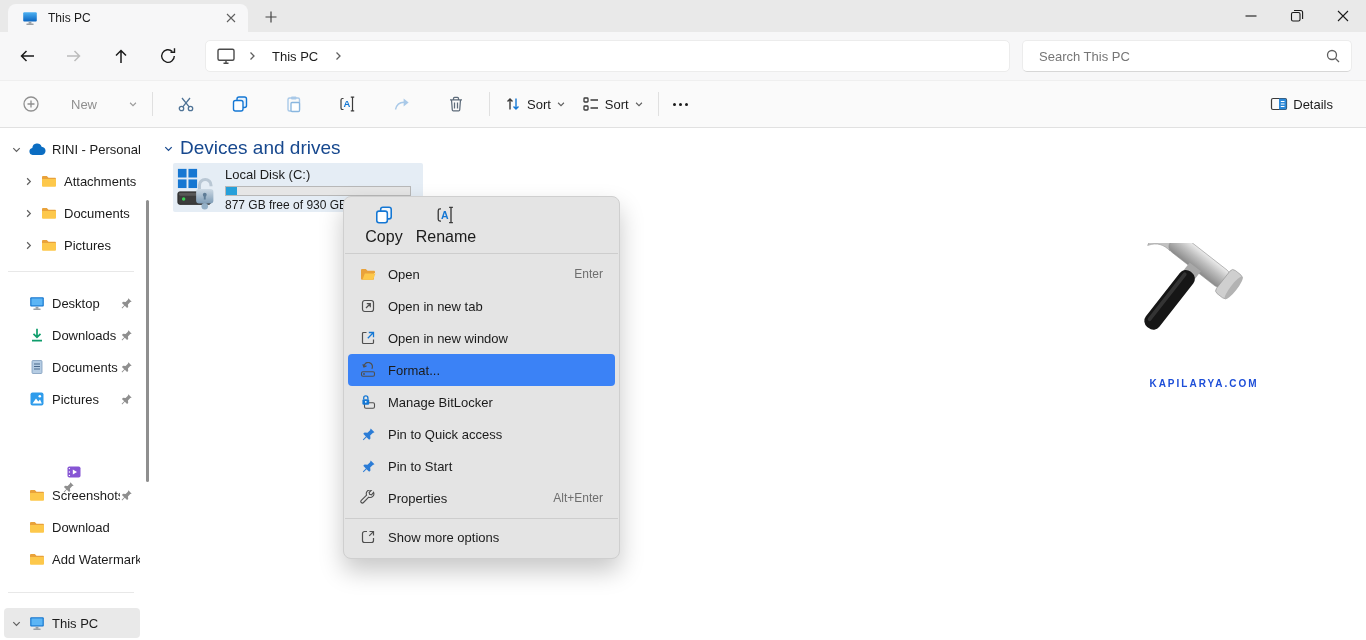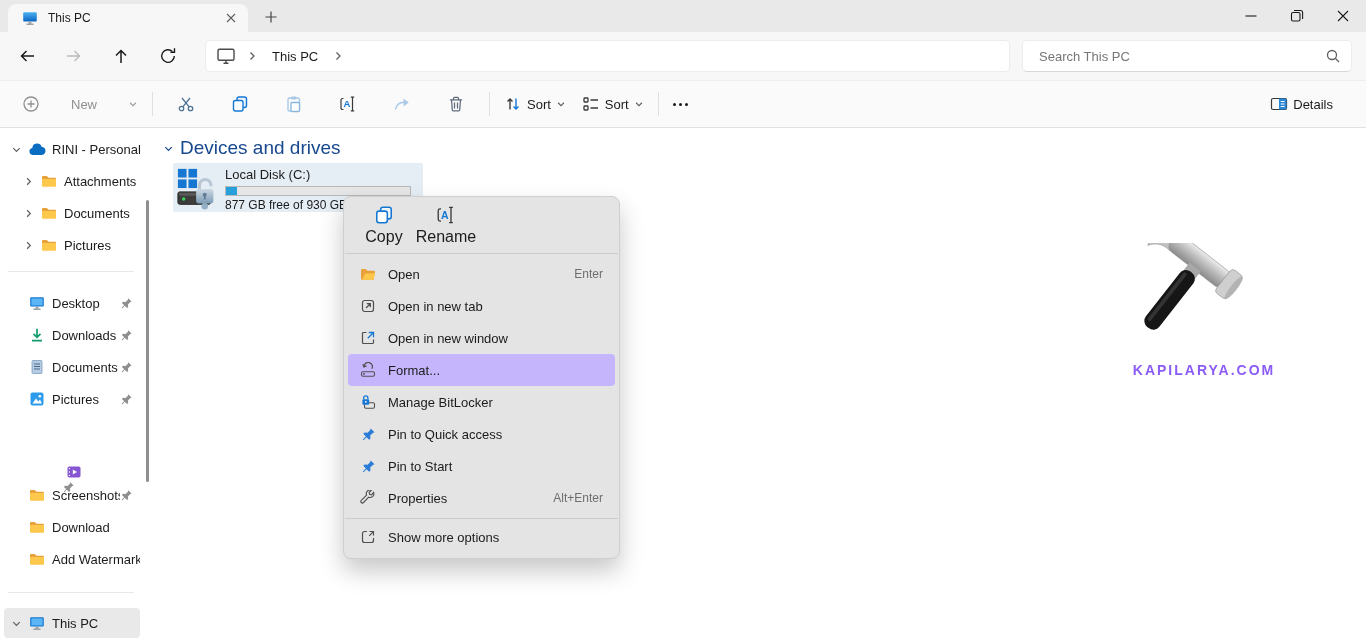--- a/index.html
+++ b/index.html
@@ -56,31 +56,31 @@
   .group-header .gchev{margin-right:6px;display:flex;}
   .drive-tile{position:absolute;left:21px;top:35px;width:250px;height:49px;background:#e5edf5;border-radius:2px;display:flex;align-items:flex-end;}
   .drive-icon{width:52px;display:flex;align-items:center;justify-content:center;}
   .drive-info{flex:1;padding-top:3px;}
   .drive-name{font-size:13px;line-height:16px;}
   .drive-bar{width:186px;height:10px;background:#e6e6e6;border:1px solid #b8b8b8;box-sizing:border-box;margin-top:3px;}
   .drive-fill{height:100%;background:#26a0da;}
   .drive-free{font-size:12px;margin-top:2px;}
   
   .watermark{position:absolute;left:922px;top:115px;width:260px;text-align:center;}
-  .watermark-text{margin-top:4px;color:#8b5cf6;font-size:14px;font-weight:bold;letter-spacing:2px;}
+  .watermark-text{margin-top:20px;color:#1d4ed8;font-size:10px;font-weight:bold;letter-spacing:2px;}
   
   .ctx{position:absolute;left:343px;top:196px;width:277px;background:#e4e4e4;border:1px solid #cfcfcf;
        border-radius:8px;box-shadow:0 12px 24px rgba(0,0,0,.22);z-index:20;box-sizing:border-box;padding-bottom:5px;}
   .ctx-quick{display:flex;height:56px;align-items:center;padding-left:12px;gap:6px;}
   .ctx-qbtn{width:56px;height:48px;display:flex;flex-direction:column;align-items:center;justify-content:center;border-radius:4px;gap:3px;}
   .ctx-qbtn span{font-size:16px;}
   .ctx-sep{height:1px;background:#cdcdcd;margin:0 1px;}
   .ctx-items{padding:4px 4px 0 4px;}
   .ctx-row{height:32px;display:flex;align-items:center;border-radius:4px;padding:0 12px;}
-  .ctx-row.hover{background:#c4b5fd;}
+  .ctx-row.hover{background:#3b82f6;}
   .ctx-row .cicon{width:16px;display:flex;justify-content:center;}
   .ctx-row .clabel{margin-left:12px;flex:1;font-size:13px;}
   .ctx-row .cshort{font-size:12px;color:#6e6e6e;}
   .ctx-items2{padding:2px 4px 0 4px;}
 </style>
 </head>
 <body>
 
 <div id="app">
 

